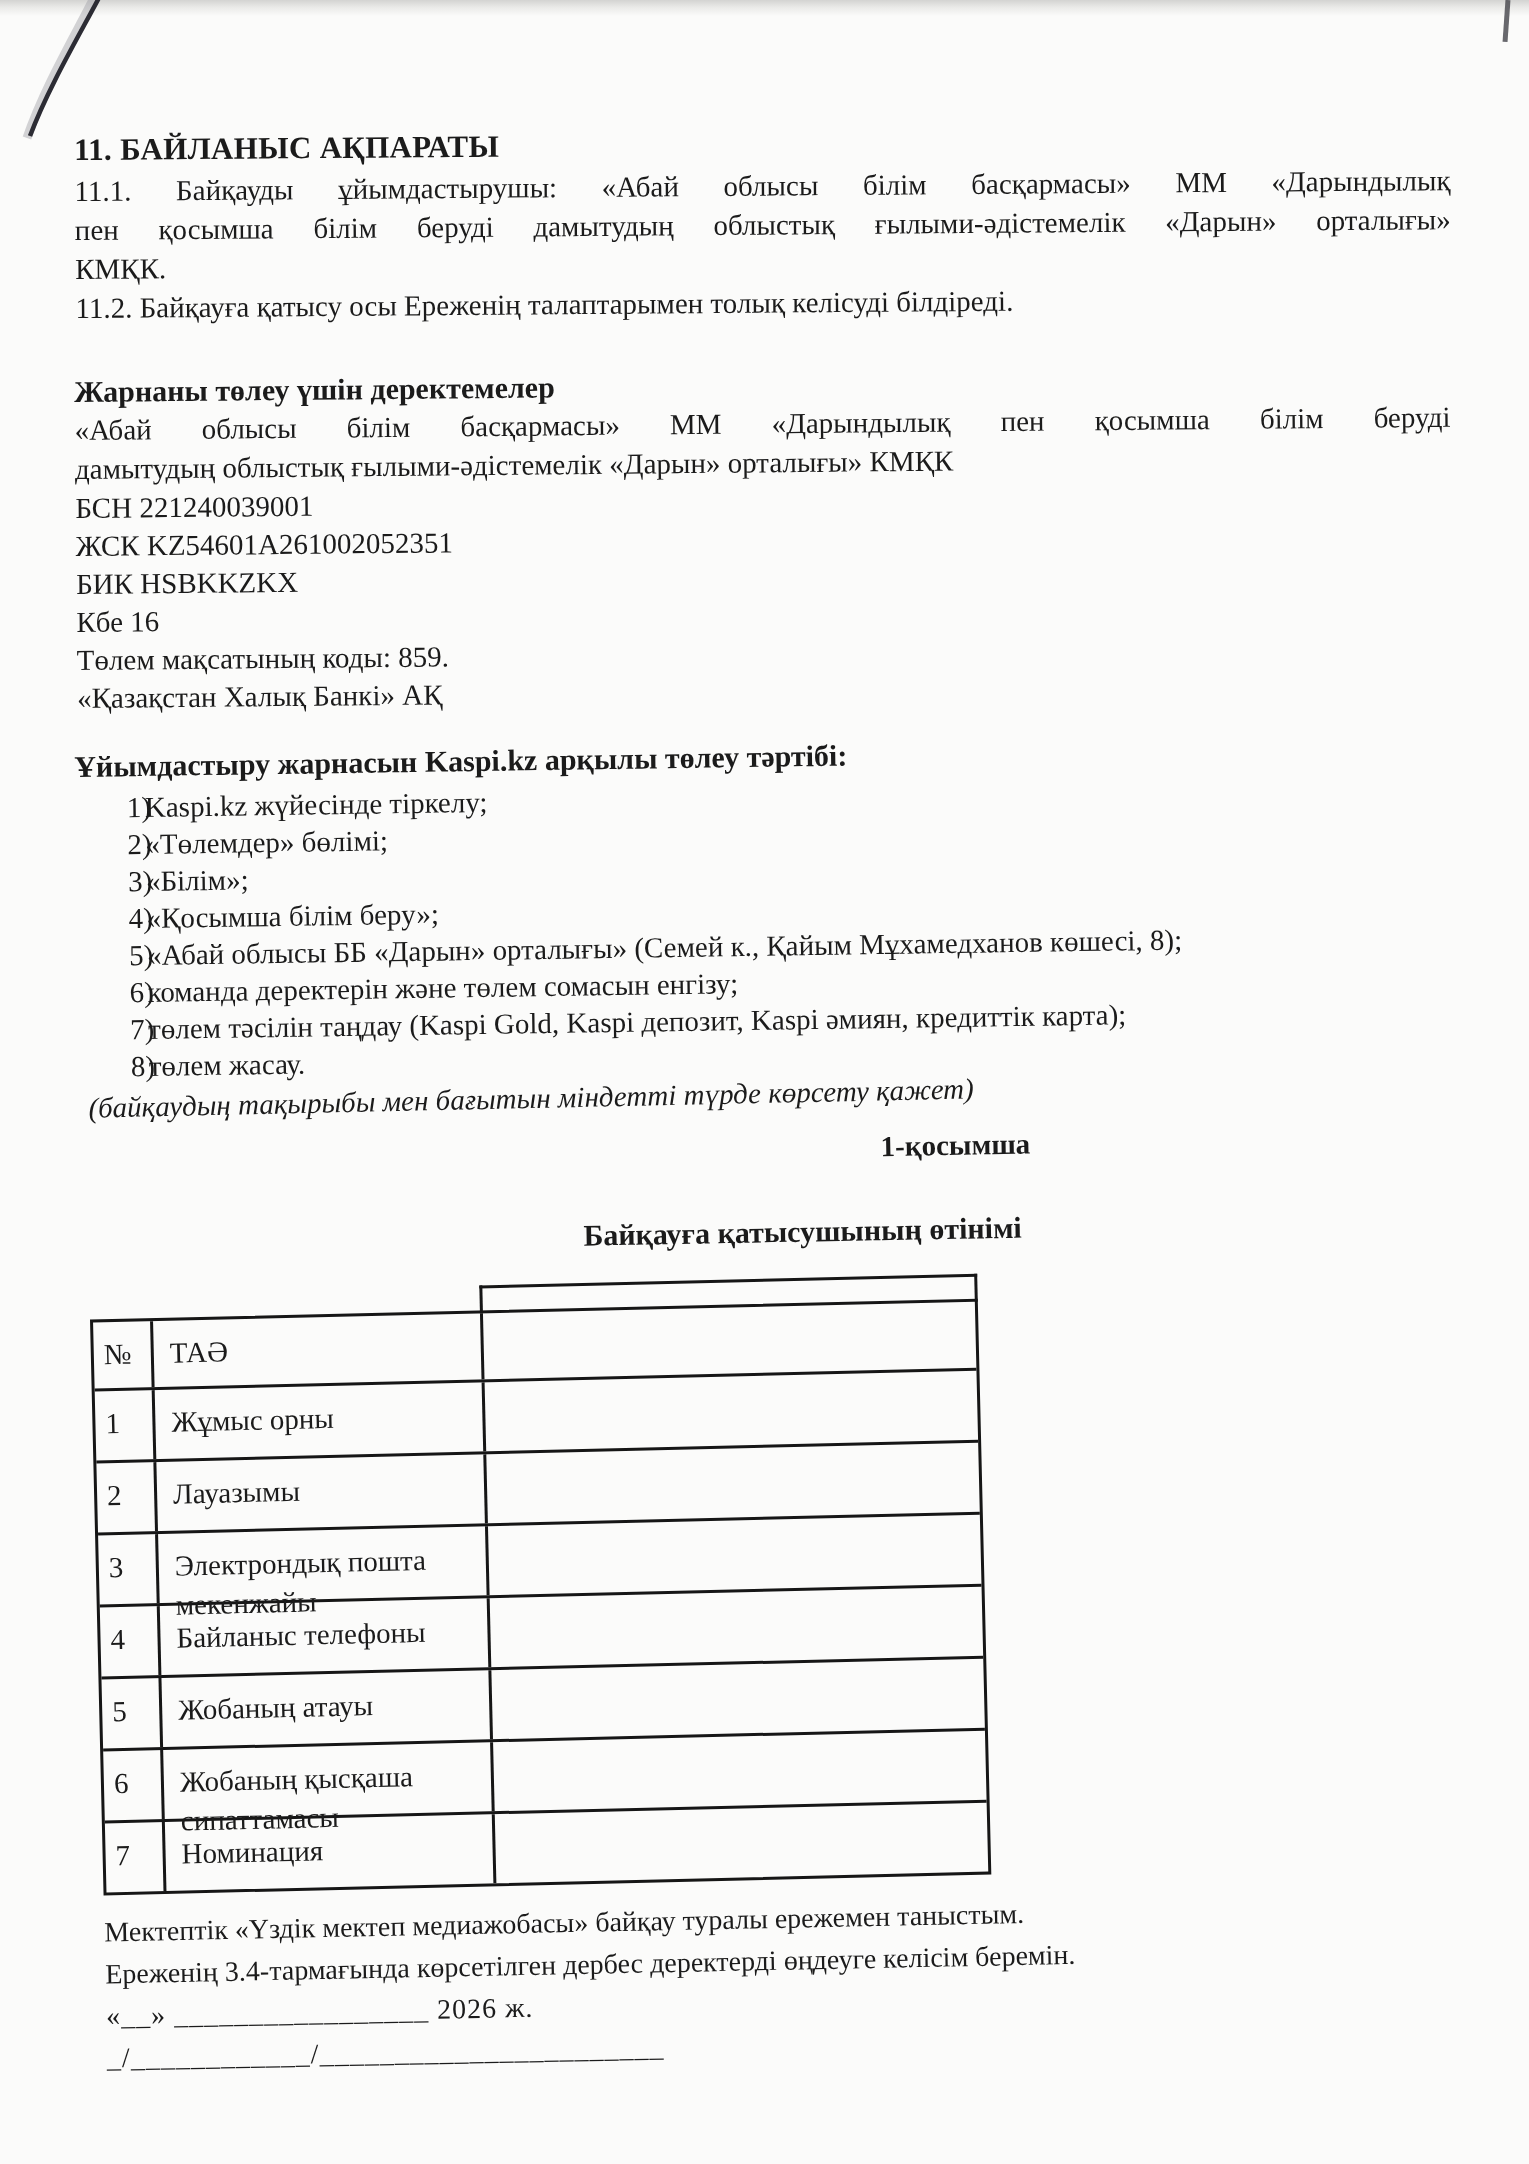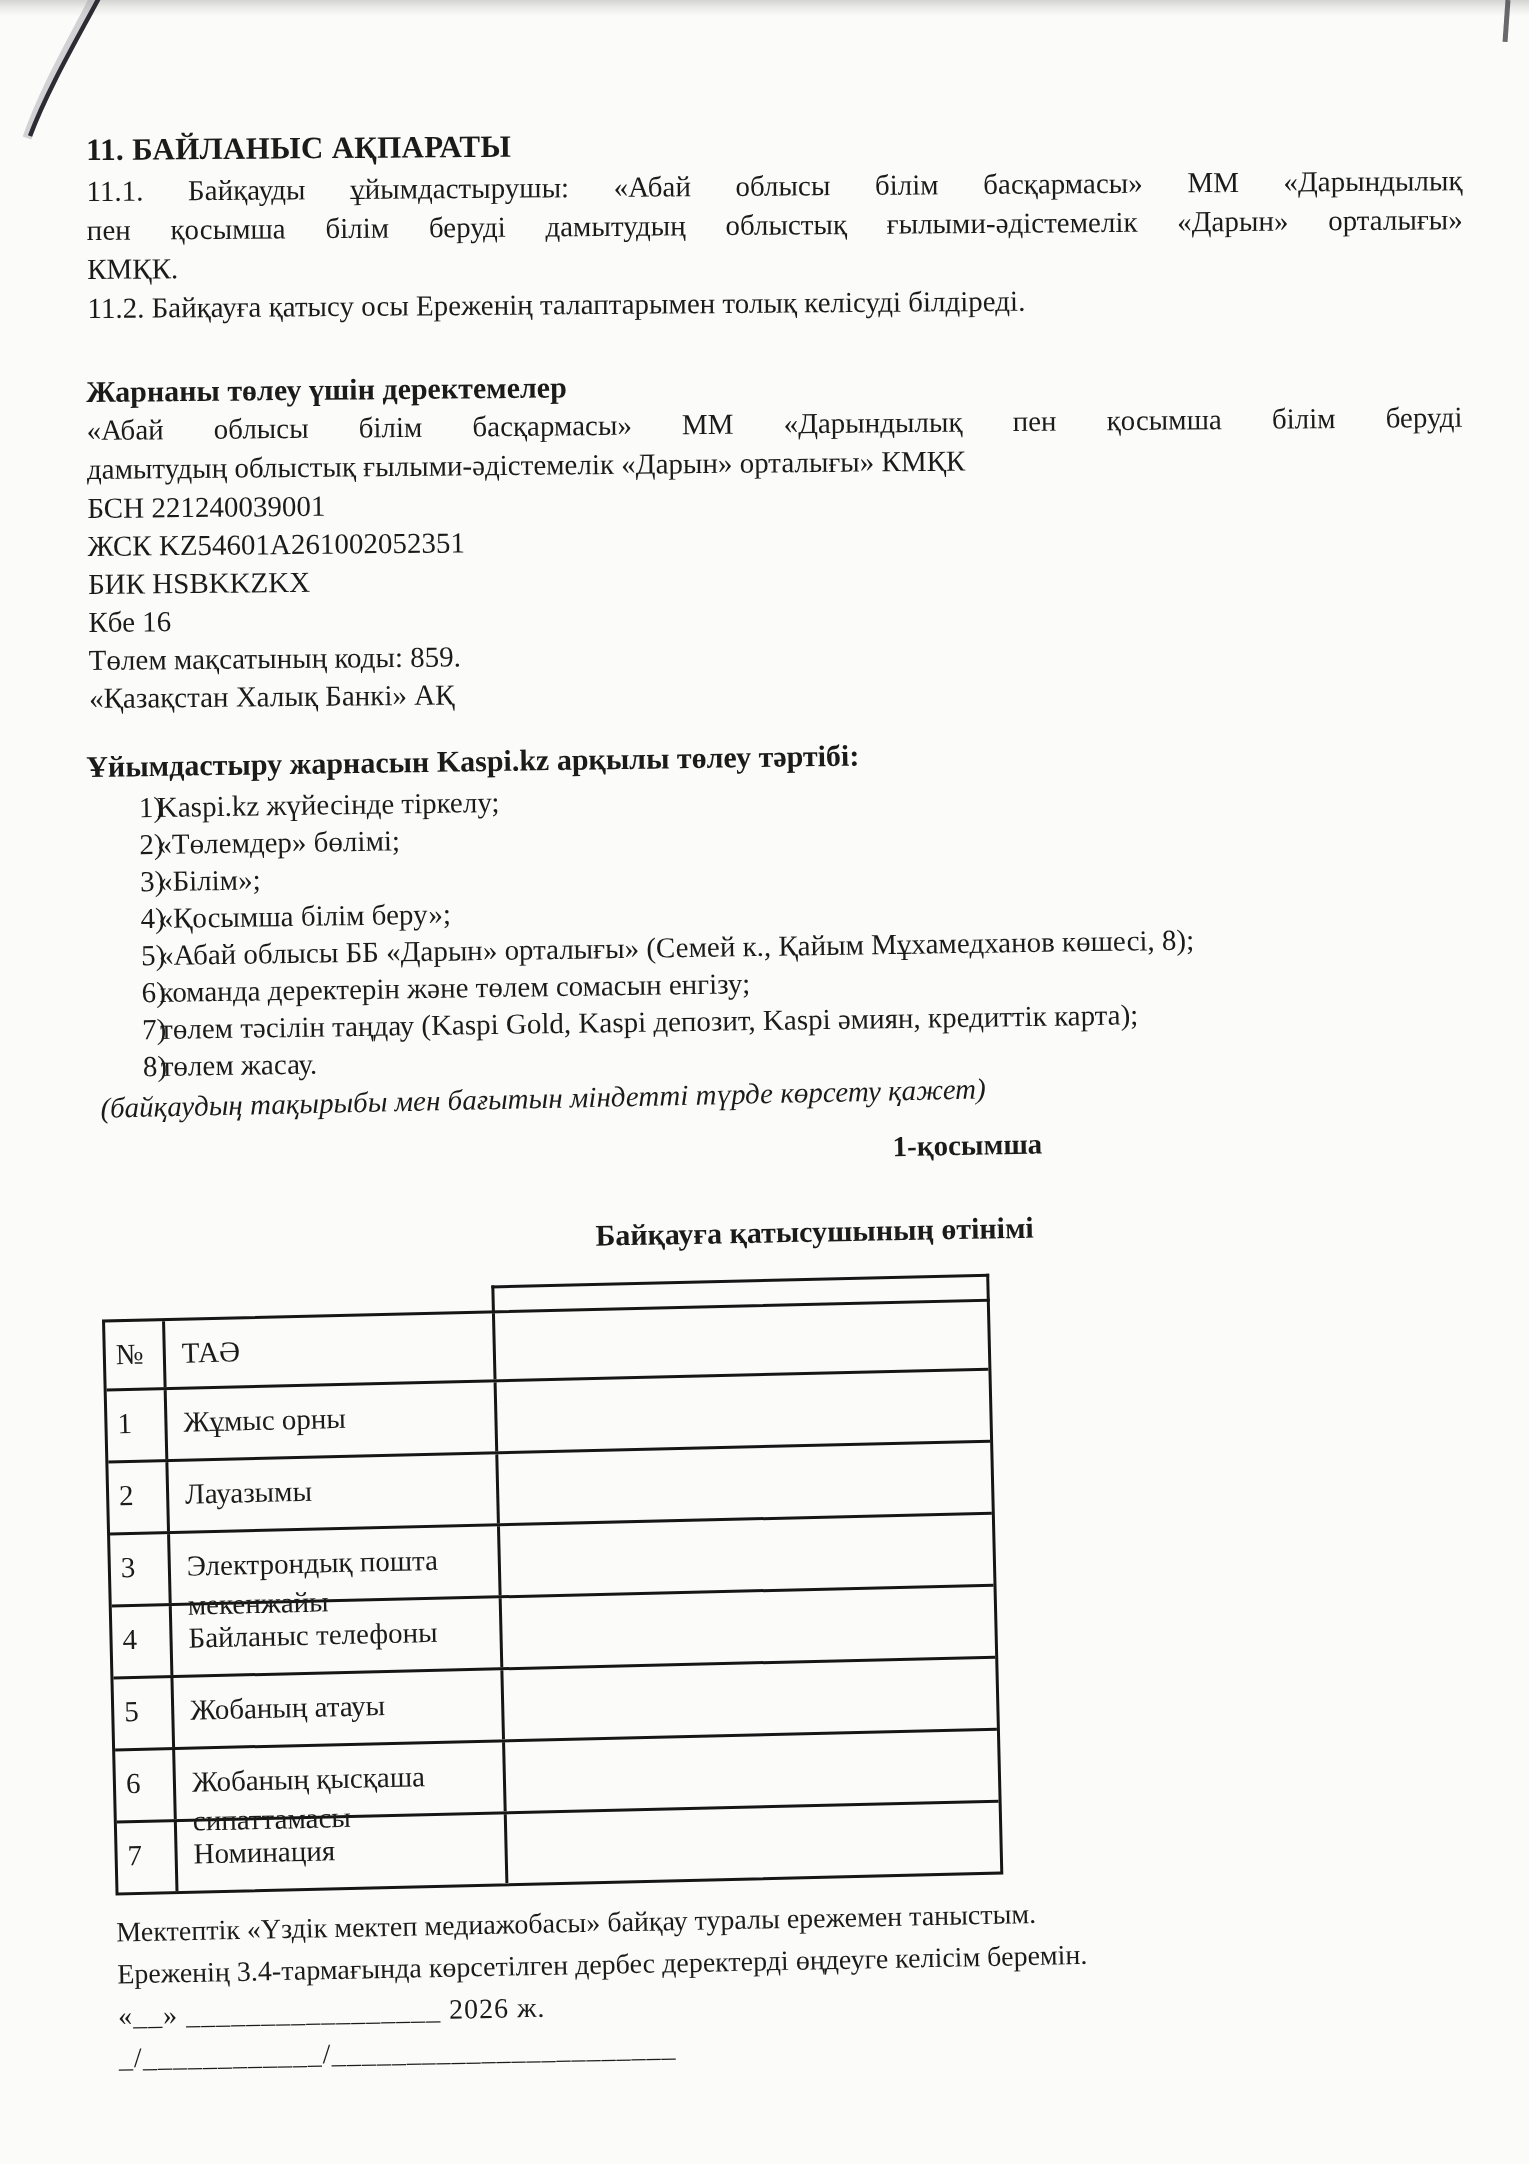--- a/index.html
+++ b/index.html
@@ -12,21 +12,21 @@
   .top-band {
     position:absolute; top:0; left:0; right:0; height:16px;
     background:linear-gradient(to bottom,#c6c6c4 0%,#e4e4e2 45%,rgba(251,251,250,0) 100%);
     opacity:.75;
   }
   .corner-artifact { position:absolute; top:0; left:0; }
   .edge-sliver {
     position:absolute; left:1504px; top:0; width:5px; height:42px;
     background:#43434a; transform:rotate(4deg); opacity:.8;
   }
-  .content { position:absolute; left:86px; top:130px; width:1376px; font-size:29px; line-height:39px; }
+  .content { position:absolute; left:74px; top:130px; width:1376px; font-size:29px; line-height:39px; }
 
   .sec-contact { transform:rotate(-0.45deg); transform-origin:left top; }
   .sec-payment { transform:rotate(-0.55deg); transform-origin:left top; margin-top:44px; }
   .sec-kaspi   { transform:rotate(-0.85deg); transform-origin:left top; margin-top:30px; }
   .appendix    { transform:rotate(-1.05deg); transform-origin:left top; }
   .table-sec   { transform:rotate(-1.35deg); transform-origin:left top; }
   .footer      { transform:rotate(-1.15deg); transform-origin:left top; }
 
   h1.doc-h { font-size:31px; font-weight:bold; line-height:40px; margin-bottom:2px; letter-spacing:.3px; }
   .bold-h  { font-size:30px; font-weight:bold; line-height:39px; }

